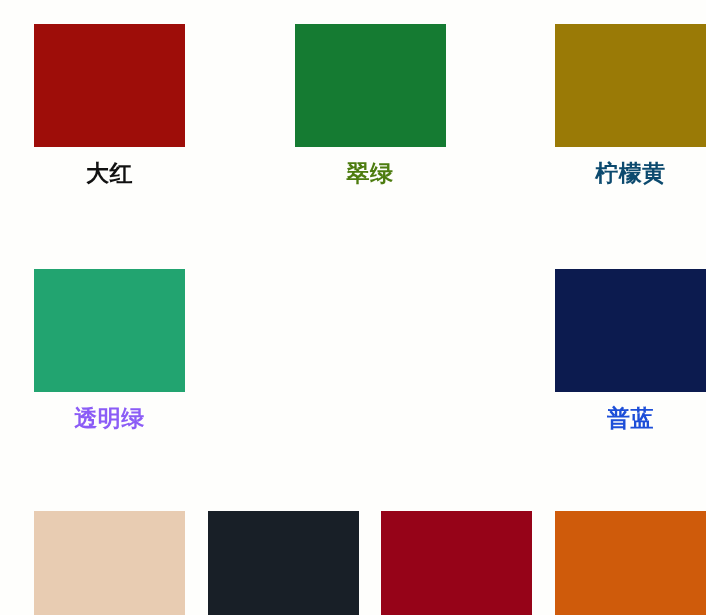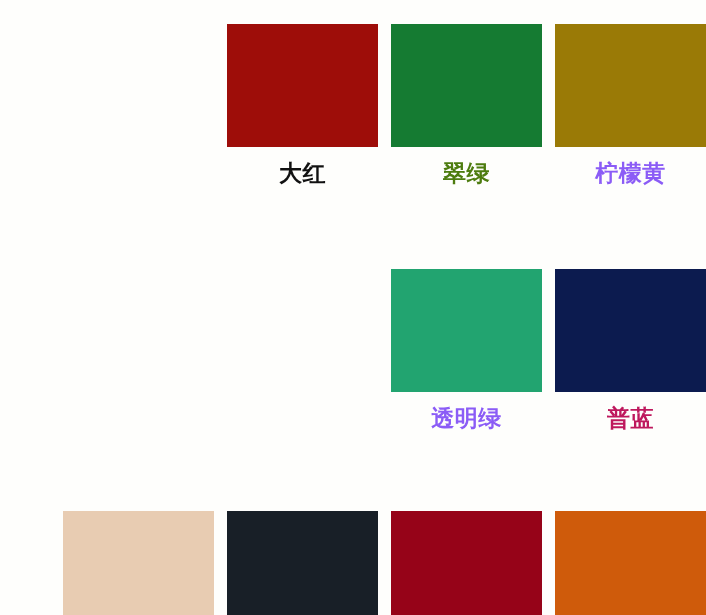--- a/index.html
+++ b/index.html
@@ -16,21 +16,21 @@
   }
   #swatch-grid {
     position: relative;
     width: 706px;
     height: 615px;
     box-sizing: border-box;
     padding: 0;
   }
   .swatch-row {
     display: flex;
-    justify-content: flex-end;
+    justify-content: space-between;
     align-items: flex-start;
     width: 706px;
     box-sizing: border-box;
     padding-left: 34px;
   }
   #row-0 { padding-top: 24px; }
   #row-1 { padding-top: 81px; }
   #row-2 { padding-top: 78px; }
 
   .swatch-cell {
@@ -68,32 +68,32 @@
     <div class="swatch-cell">
       <div class="swatch-chip" style="background-color: rgb(158, 13, 9);"></div>
       <div class="swatch-label" style="color: rgb(17, 17, 17);">大红</div>
     </div>
     <div class="swatch-cell">
       <div class="swatch-chip" style="background-color: rgb(21, 123, 50);"></div>
       <div class="swatch-label" style="color: #4d7c0f;">翠绿</div>
     </div>
     <div class="swatch-cell">
       <div class="swatch-chip" style="background-color: rgb(154, 122, 6);"></div>
-      <div class="swatch-label" style="color: #8b5cf6;">柠檬黄</div>
+      <div class="swatch-label" style="color: #0c4a6e;">柠檬黄</div>
     </div>
   </div>
 
   <div class="swatch-row" id="row-1">
     <div class="swatch-cell">
       <div class="swatch-chip" style="background-color: rgb(34, 164, 112);"></div>
       <div class="swatch-label" style="color: #8b5cf6;">透明绿</div>
     </div>
     <div class="swatch-cell">
       <div class="swatch-chip" style="background-color: rgb(12, 27, 79);"></div>
-      <div class="swatch-label" style="color: #be185d;">普蓝</div>
+      <div class="swatch-label" style="color: #1d4ed8;">普蓝</div>
     </div>
   </div>
 
   <div class="swatch-row" id="row-2">
     <div class="swatch-cell">
       <div class="swatch-chip" style="background-color: rgb(232, 204, 178);"></div>
 
     </div>
     <div class="swatch-cell">
       <div class="swatch-chip" style="background-color: rgb(24, 31, 39);"></div>

